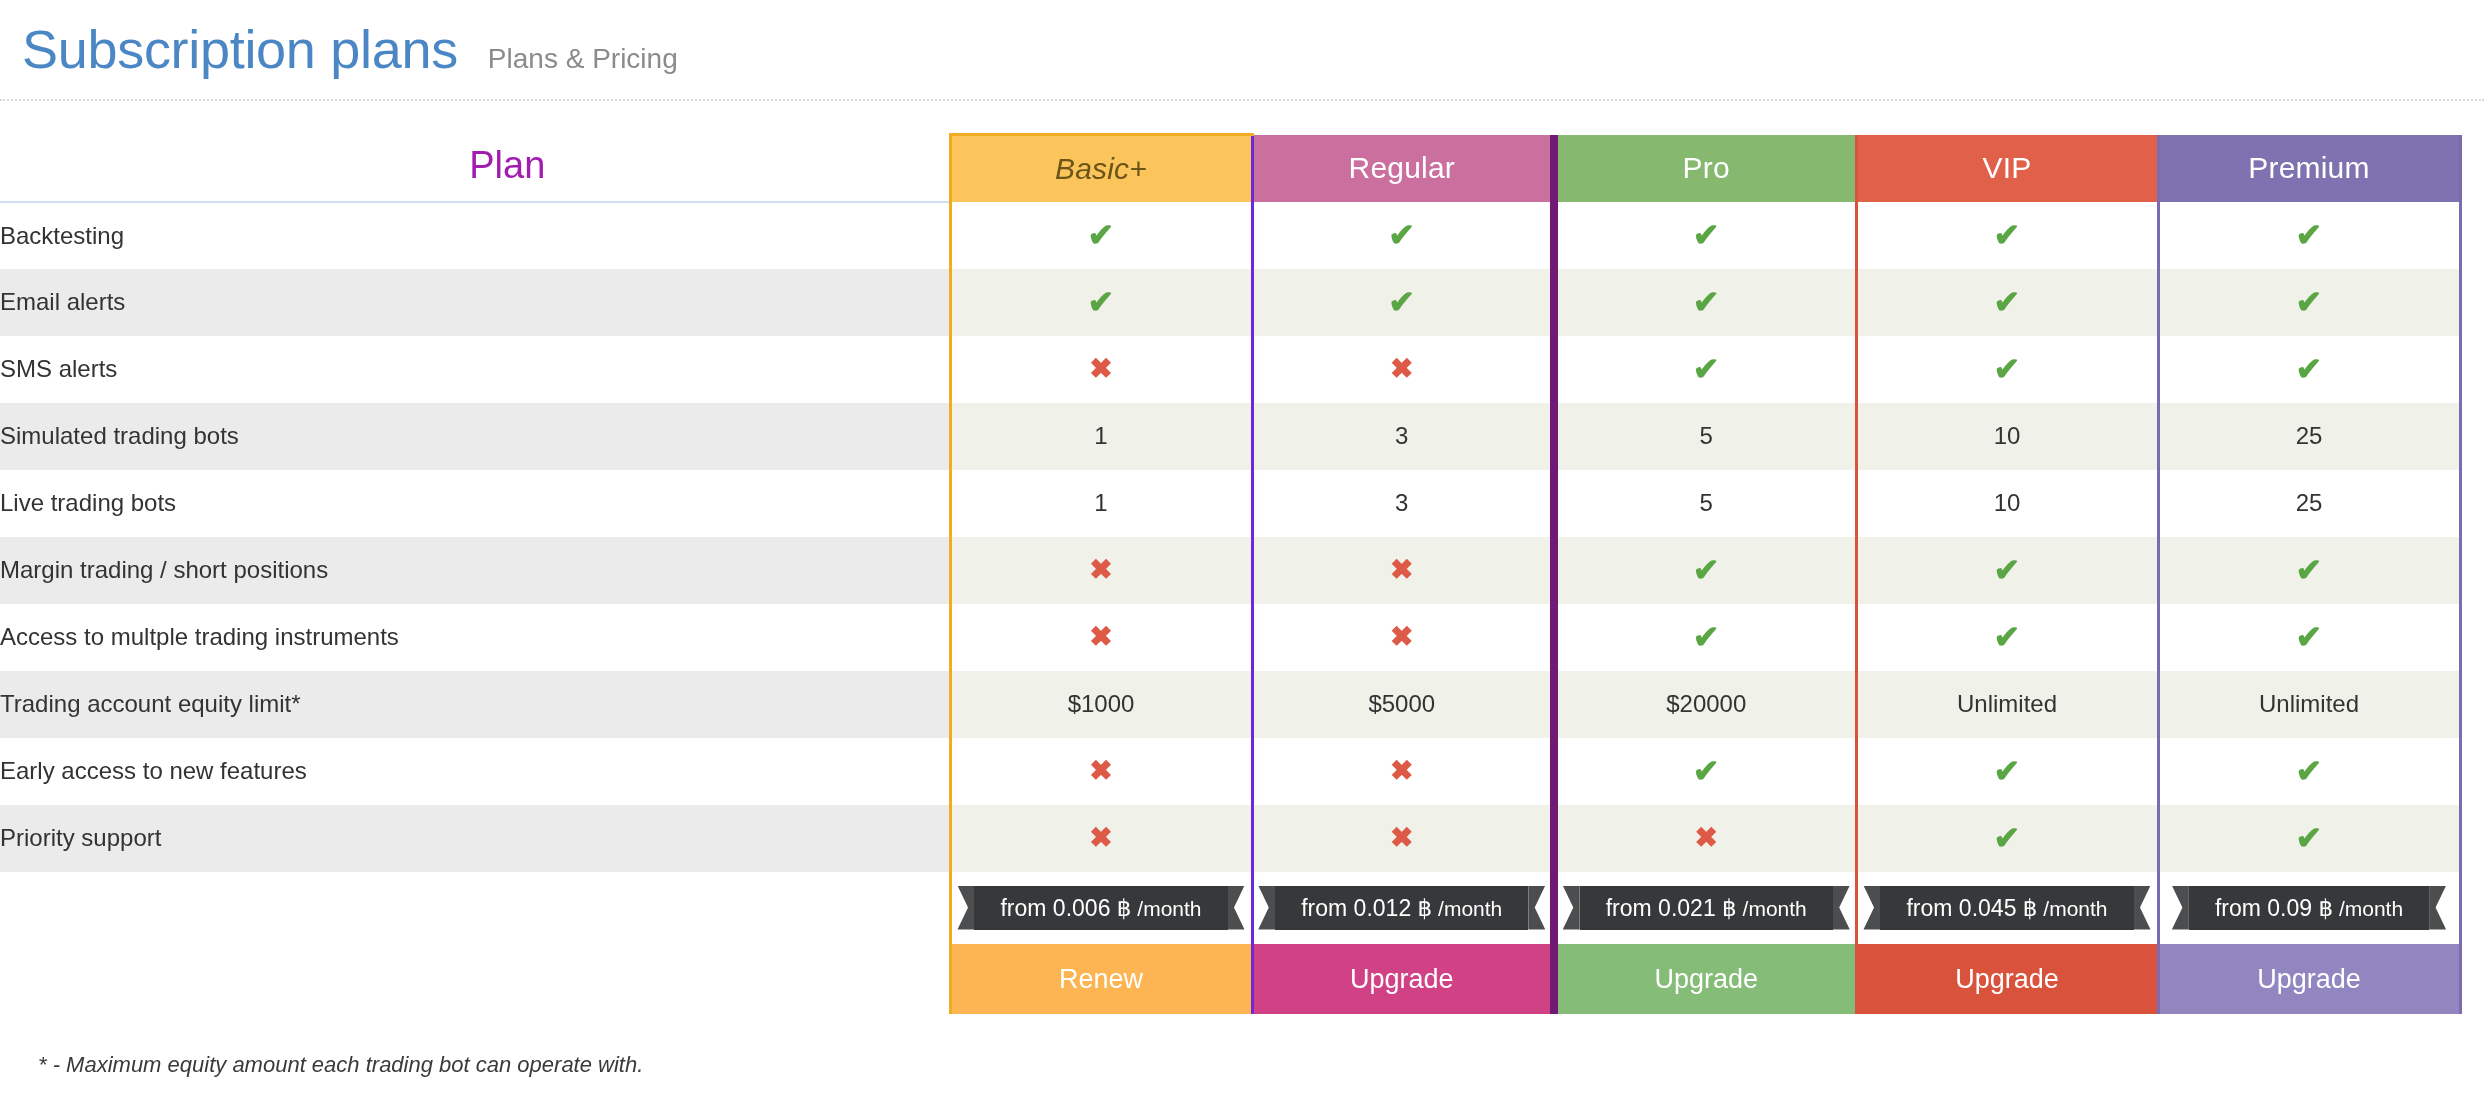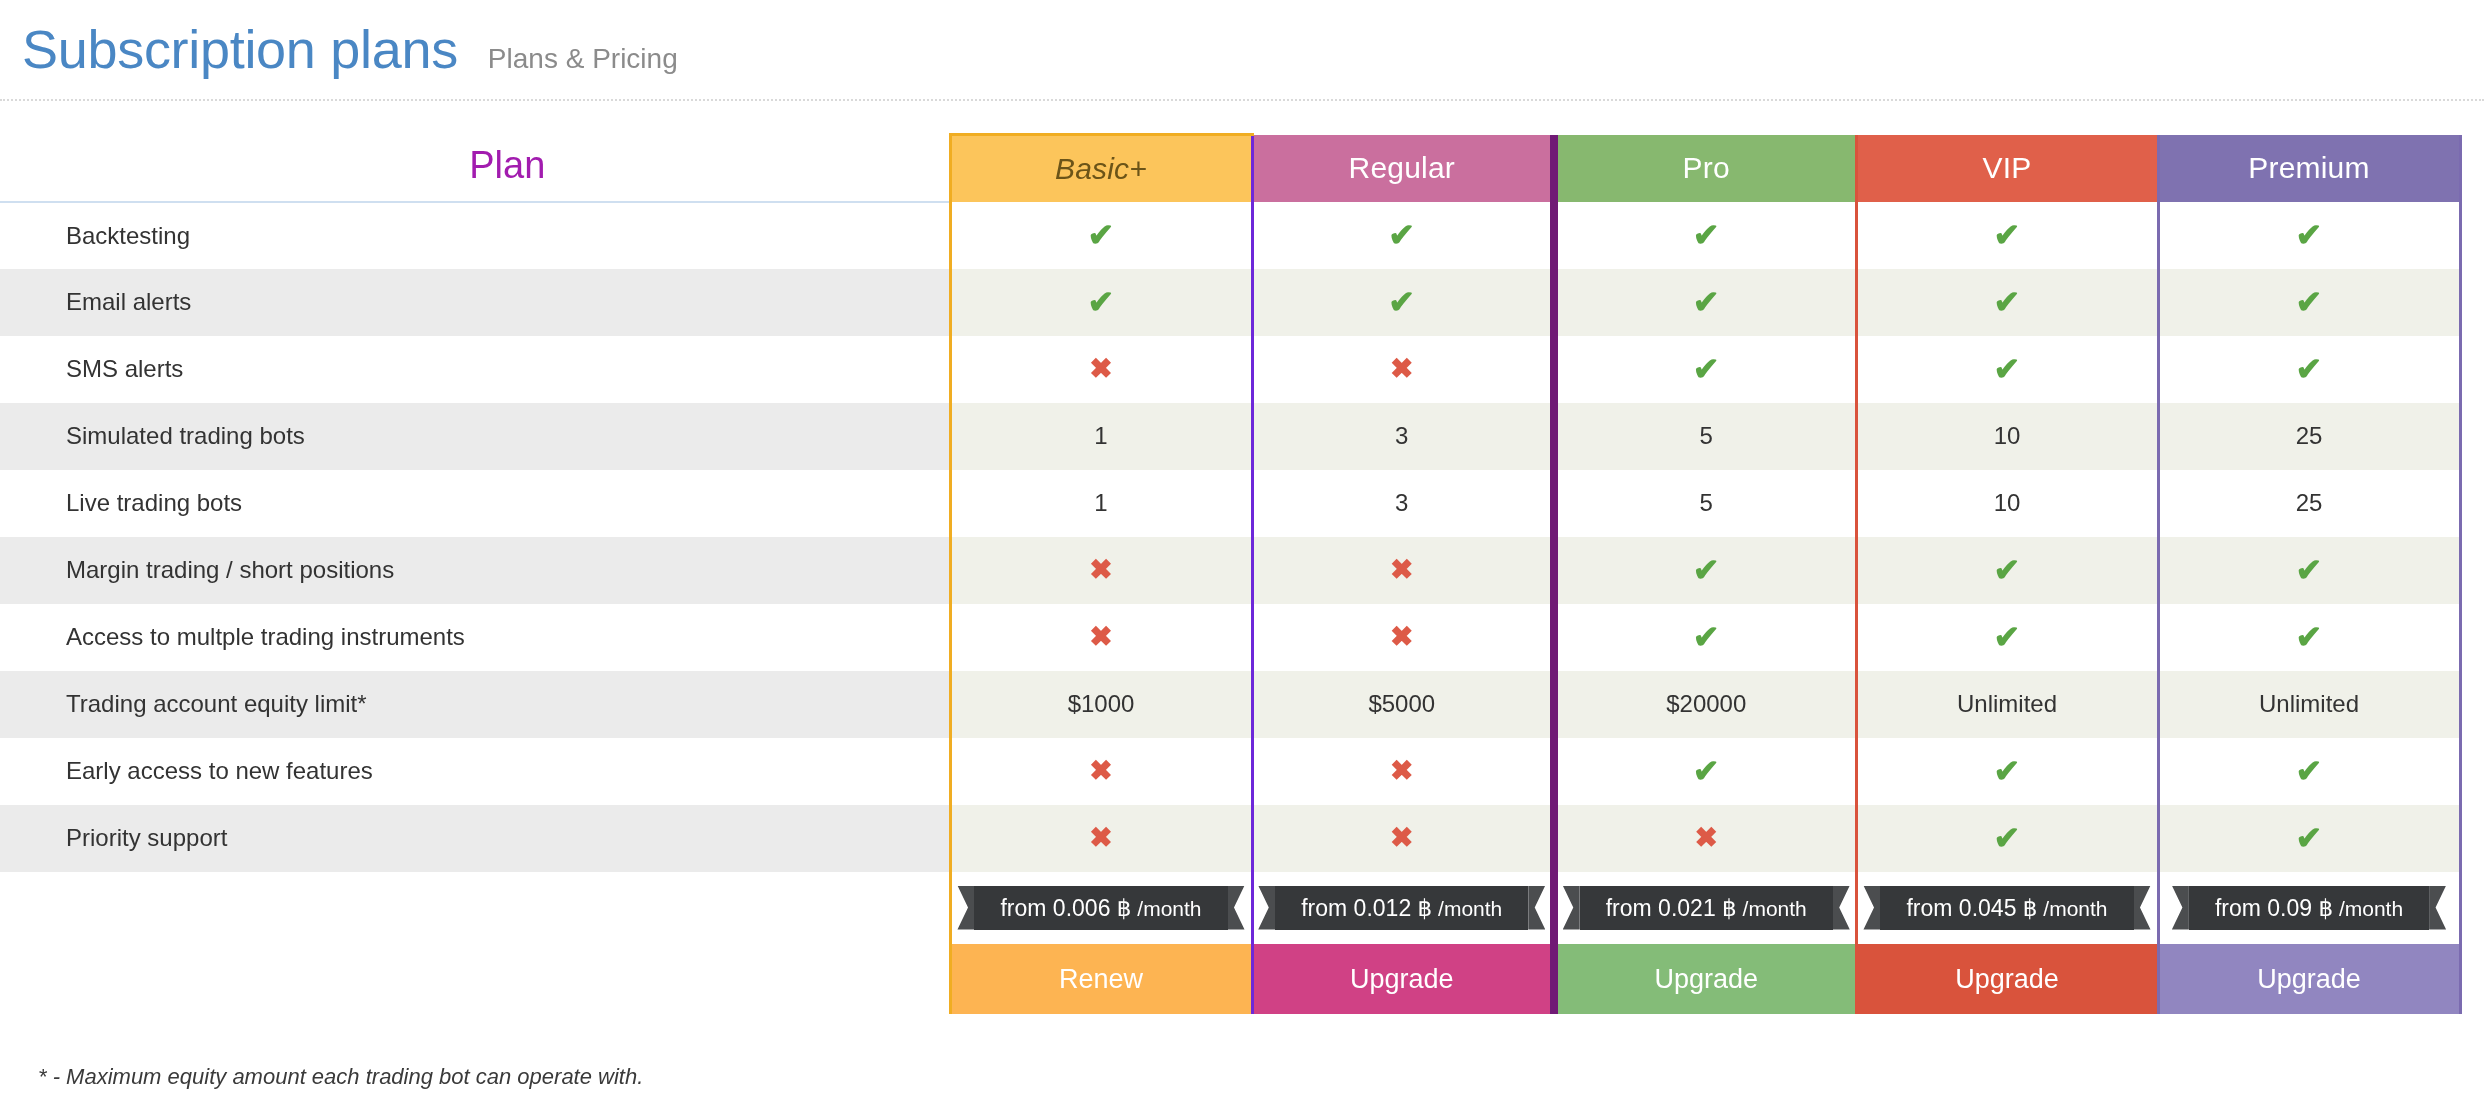--- a/index.html
+++ b/index.html
@@ -85,21 +85,20 @@
     font-size: 30px;
     font-weight: 400;
     color: #ffffff;
     letter-spacing: 0.2px;
   }
   .hdr-plan.dark-text { color: #6b5418; font-style: italic; }
 
   
   td.feature {
     height: 67px;
-    padding-left: 66px;
     font-size: 24px;
     color: #333333;
     vertical-align: middle;
     white-space: nowrap;
   }
   tr.alt td.feature { background: #ebebeb; }
 
   
   td.val {
     height: 67px;
@@ -199,21 +198,20 @@
 
   
   .footnote {
     position: absolute;
     top: 1052px;
     left: 38px;
     font-size: 22px;
     font-style: italic;
     color: #3a3a3a;
     white-space: nowrap;
-    margin-top: 12px;
   }
 </style>
 </head>
 <body>
 
 <div class="page">
 
   <div class="page-header">
     <div class="page-title">Subscription plans</div>
     <div class="page-subtitle">Plans &amp; Pricing</div>

